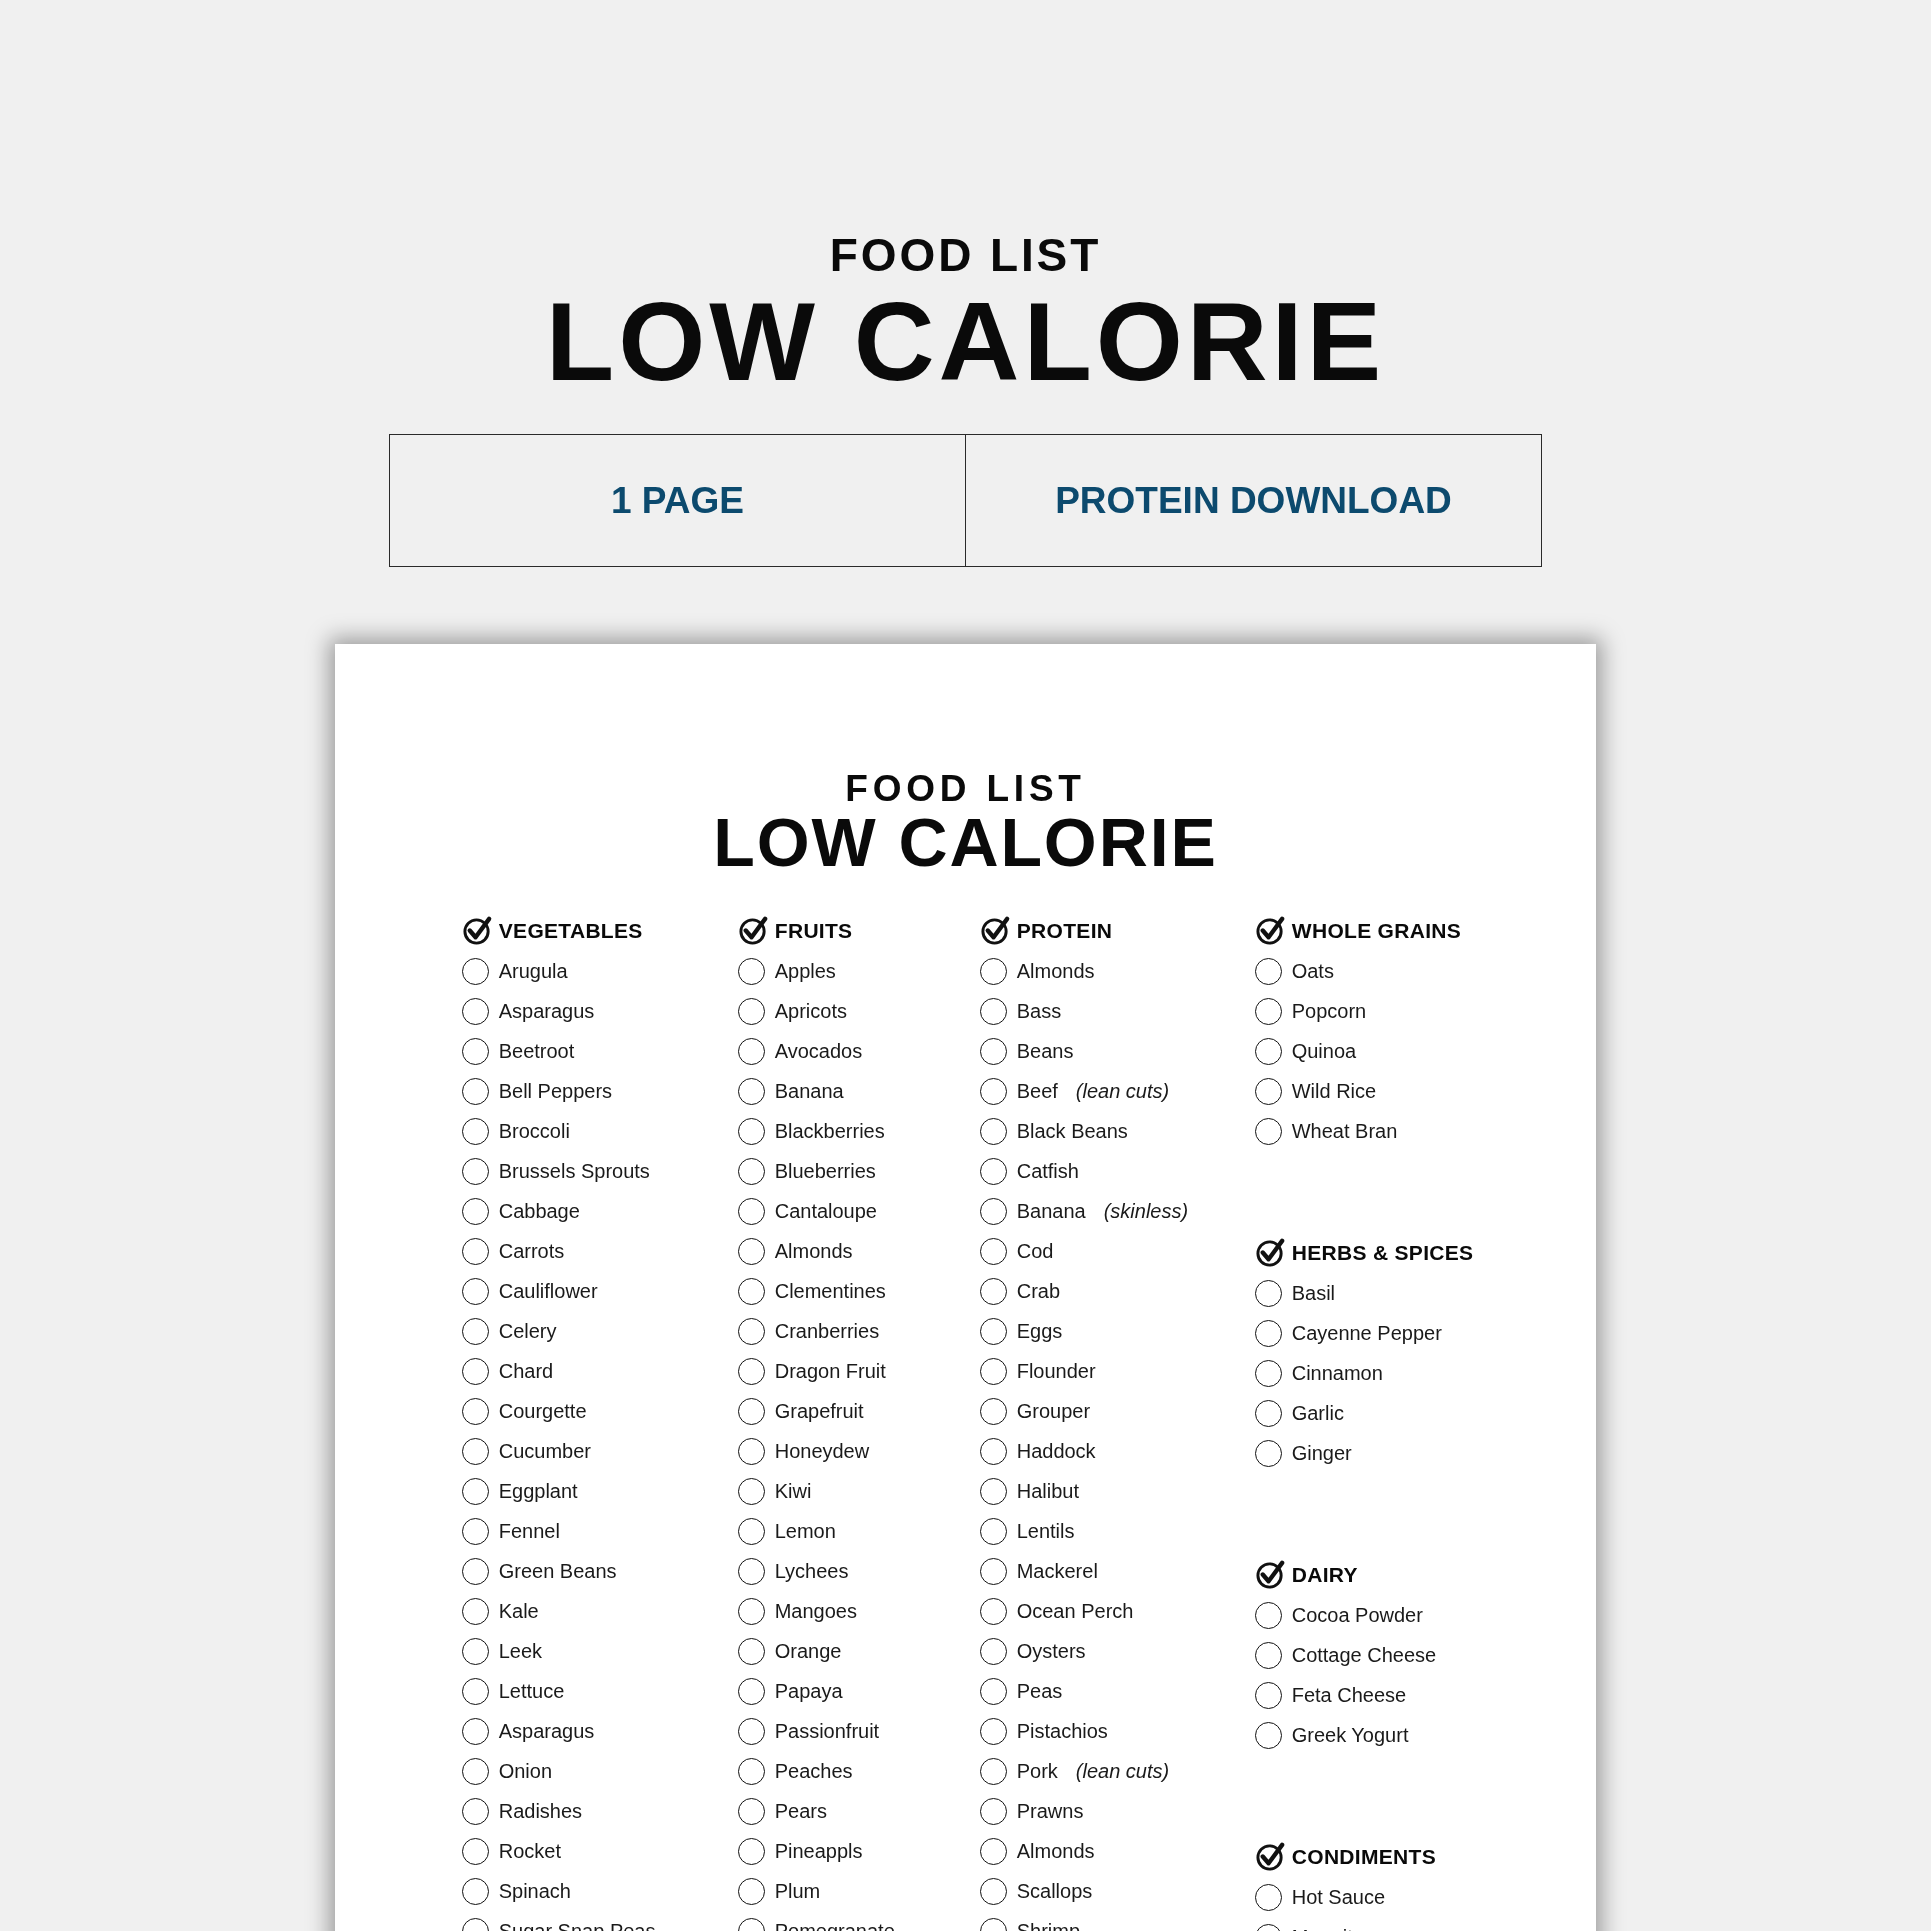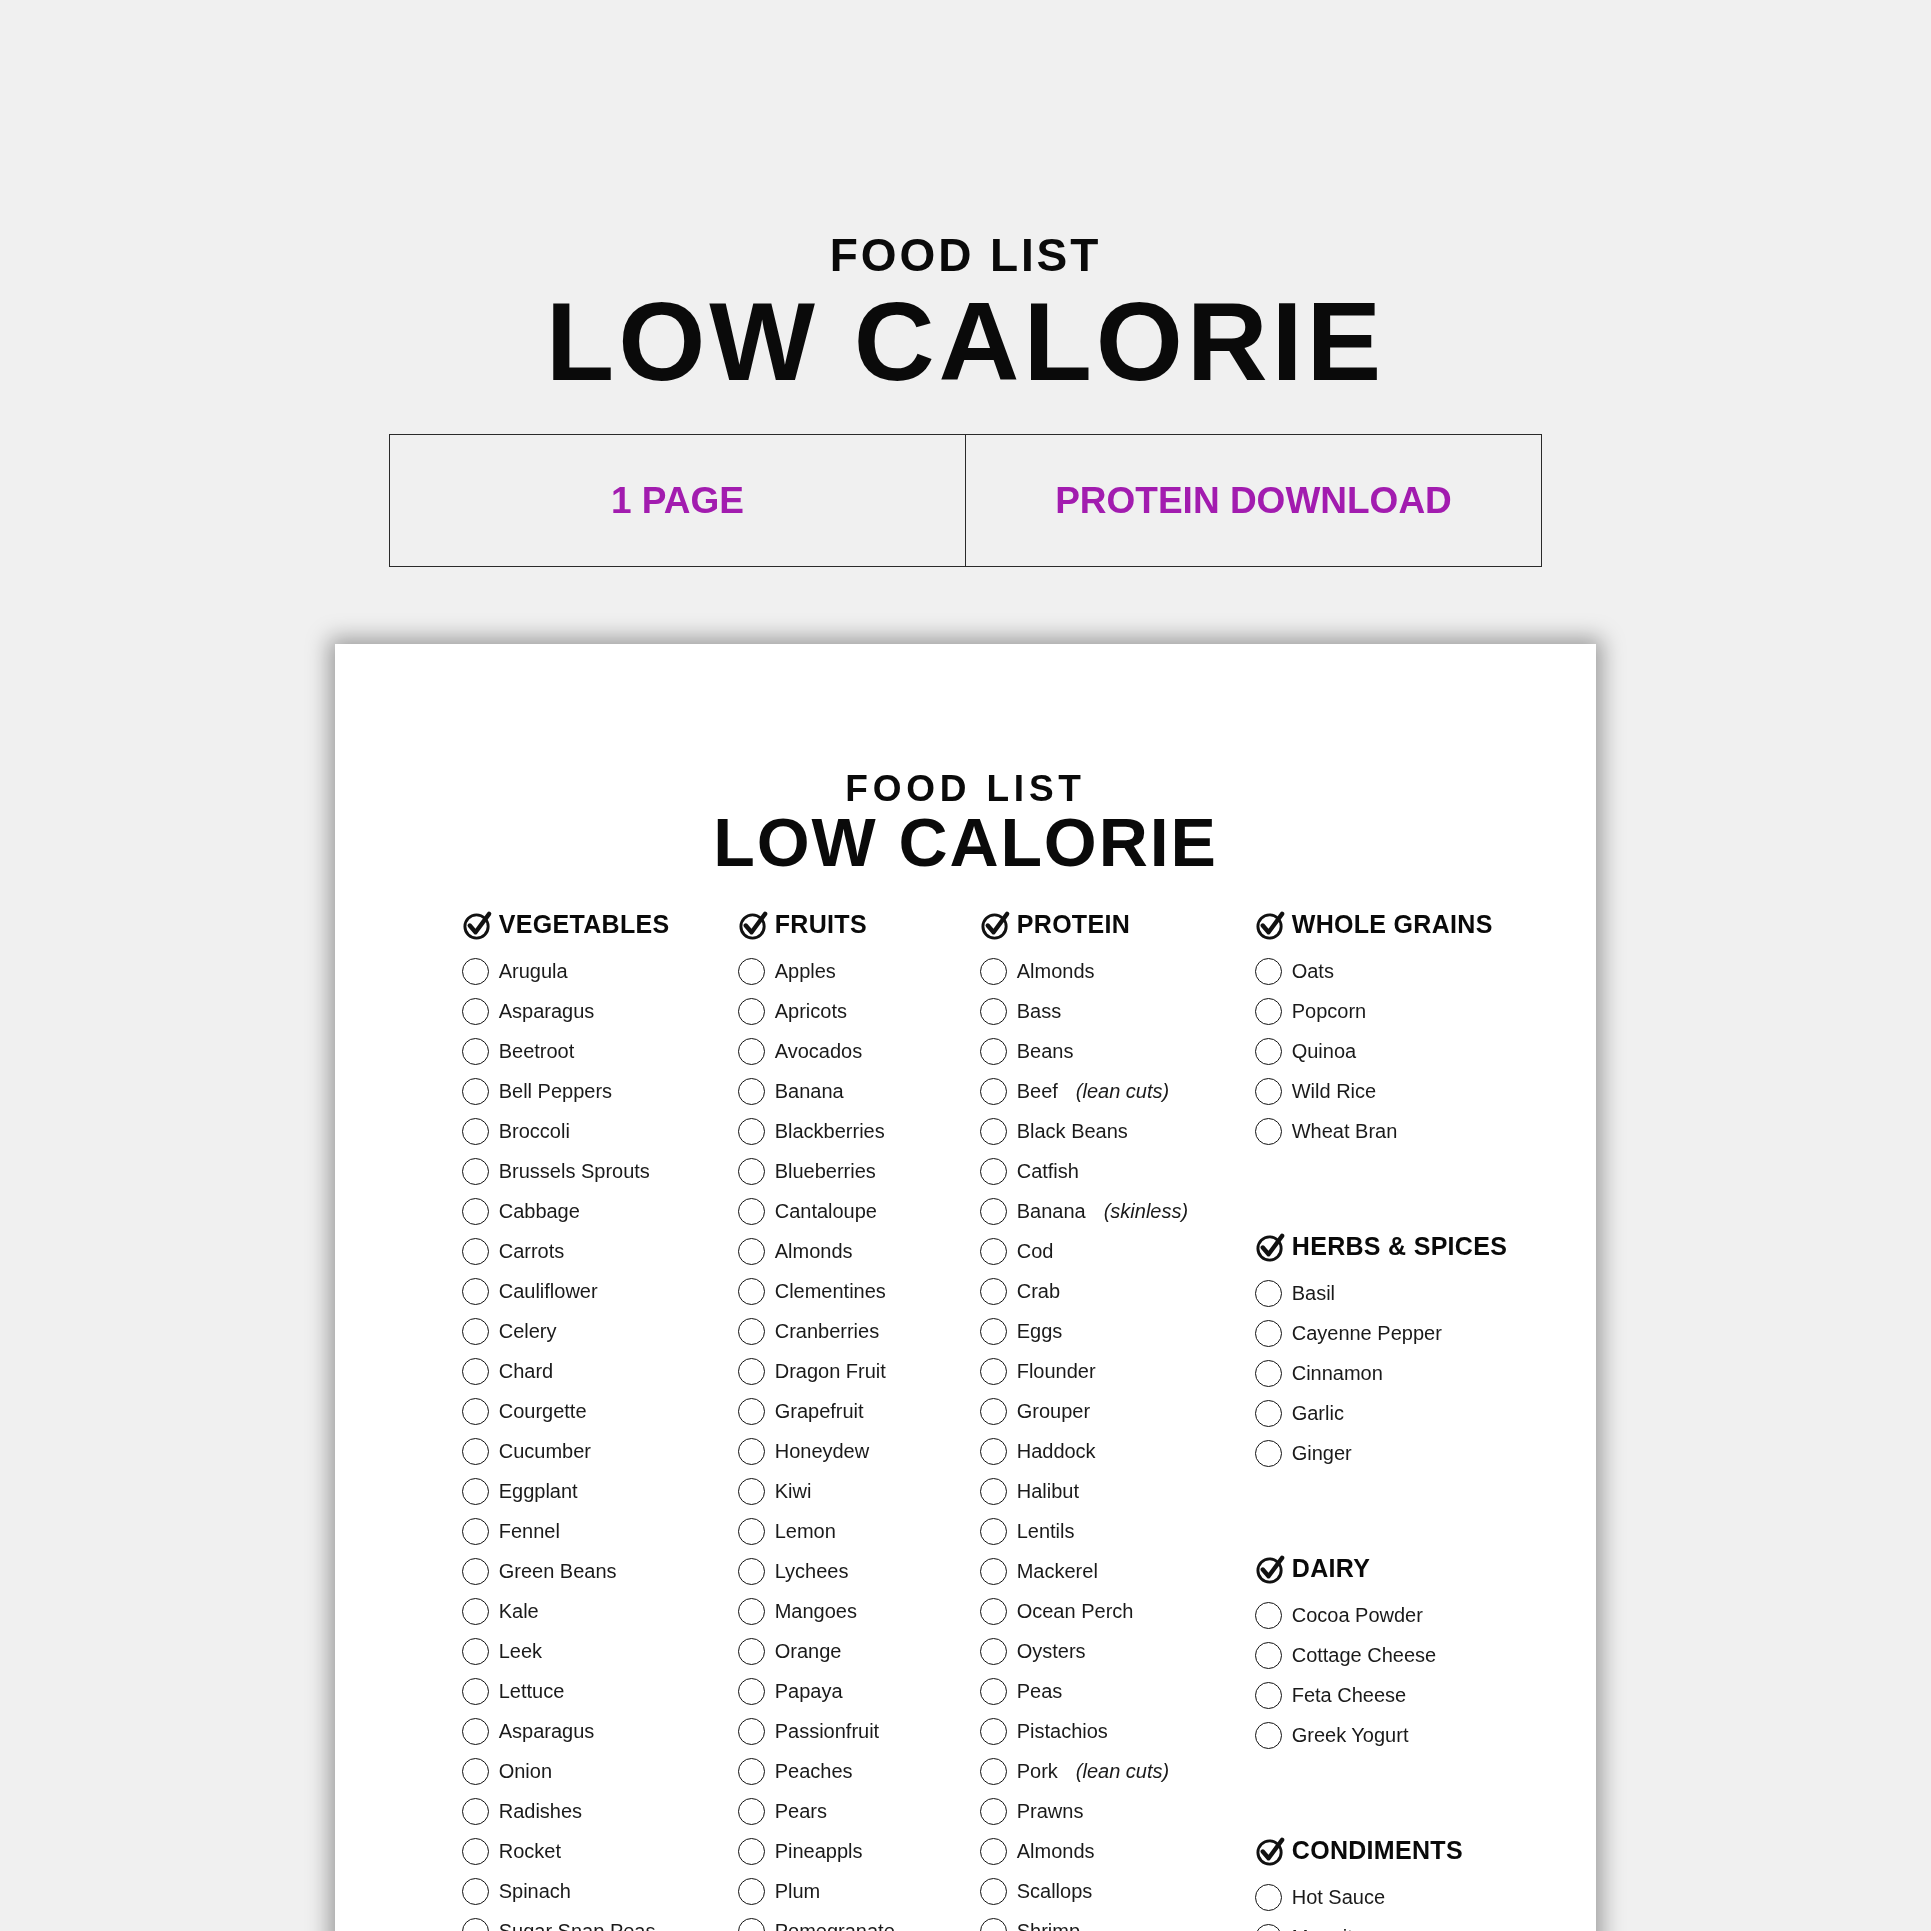--- a/index.html
+++ b/index.html
@@ -13,36 +13,36 @@
       font-weight: 700; letter-spacing: 2.9px;
     }
     #t1 { top: 228px; font-size: 46px; }
     #t2 { top: 280px; font-size: 112px; letter-spacing: 3.9px; line-height: 1.1; }
     .info-table {
       position: absolute; left: 389px; top: 434px; width: 1153px; height: 133px;
       border-collapse: collapse;
     }
     .info-table td {
       border: 1.4px solid #2a2a2a; width: 50%; height: 66px;
-      text-align: center; font-size: 37px; font-weight: 700; color: #a21caf;
+      text-align: center; font-size: 37px; font-weight: 700; color: #0c4a6e;
     }
     .paper {
       position: absolute; left: 335px; top: 644px; width: 1261px; height: 1352px;
       background: #ffffff;
       box-shadow: 0 0 21px 5.8px rgba(0,0,0,0.35);
     }
     .p-title {
       position: absolute; left: 0; width: 1261px; text-align: center; font-weight: 700;
     }
     #p1 { top: 124px; font-size: 37px; letter-spacing: 4.8px; }
     #p2 { top: 159px; font-size: 68px; letter-spacing: 1.9px; }
     .col { position: absolute; top: 266px; }
     .sec-head {
-      height: 41px; display: flex; white-space: nowrap;
-      font-weight: 700; font-size: 25px; letter-spacing: 0.3px;
+      height: 41px; display: flex; align-items: center; white-space: nowrap;
+      font-weight: 700; font-size: 21px; letter-spacing: 0.3px;
     }
     .sec-head .chk { width: 31px; height: 31px; margin-right: 5.8px; flex: none; }
     .item {
       height: 40px; display: flex; align-items: center; white-space: nowrap;
       font-size: 20px; color: #1a1a1a;
     }
     .circle {
       width: 27px; height: 27px; border: 1.9px solid #111; border-radius: 50%;
       box-sizing: border-box; margin-right: 9.7px; flex: none;
     }

